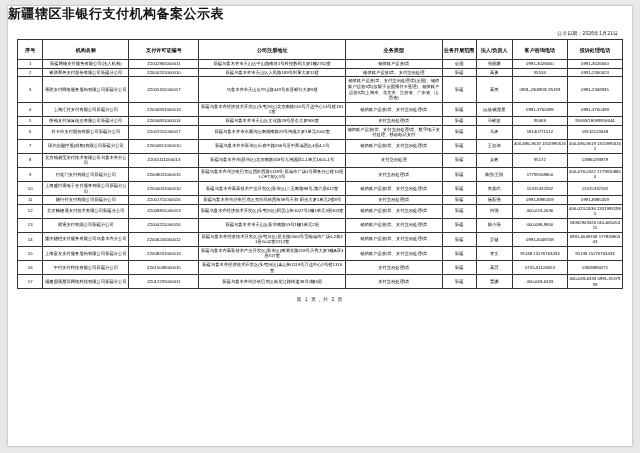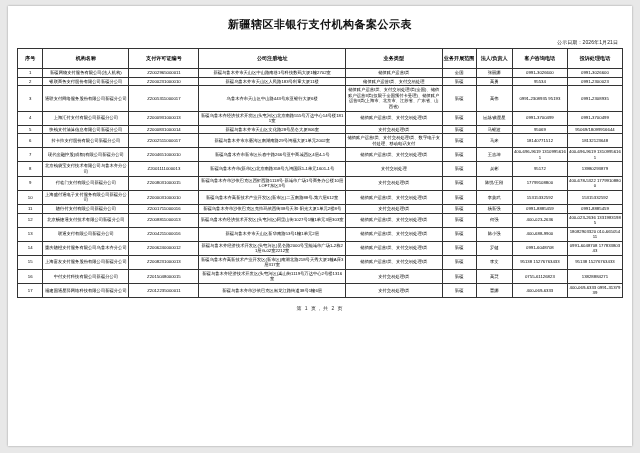--- a/index.html
+++ b/index.html
@@ -11,26 +11,26 @@
   }
   .page{
     position:absolute;left:8px;top:6px;
     width:624px;height:440px;
     background:#ffffff;
     box-shadow:0 0 2px rgba(0,0,0,.35);
     box-sizing:border-box;
     padding:0;
   }
   .doc-title{
-    text-align:center;
+    text-align:left;
     font-weight:bold;
-    font-size:11px;
+    font-size:13px;
     letter-spacing:.5px;
     color:#111;
-    padding-top:12px;
+    padding-top:1px;
     line-height:1.1;
   }
   .pub-date{
     text-align:right;
     font-size:5px;
     color:#222;
     padding:9px 14px 3px 0;
     letter-spacing:.1px;
   }
   .tbl-wrap{padding:0 9px;}

